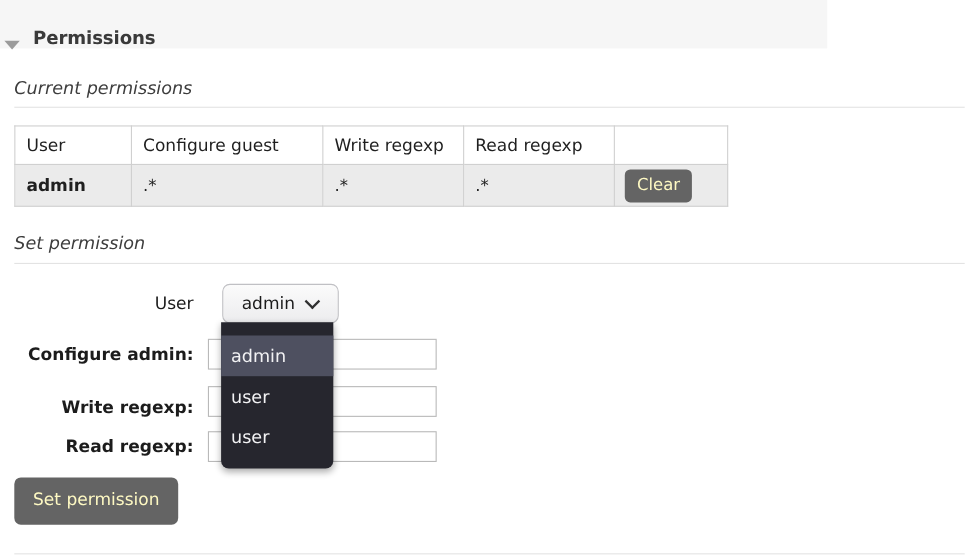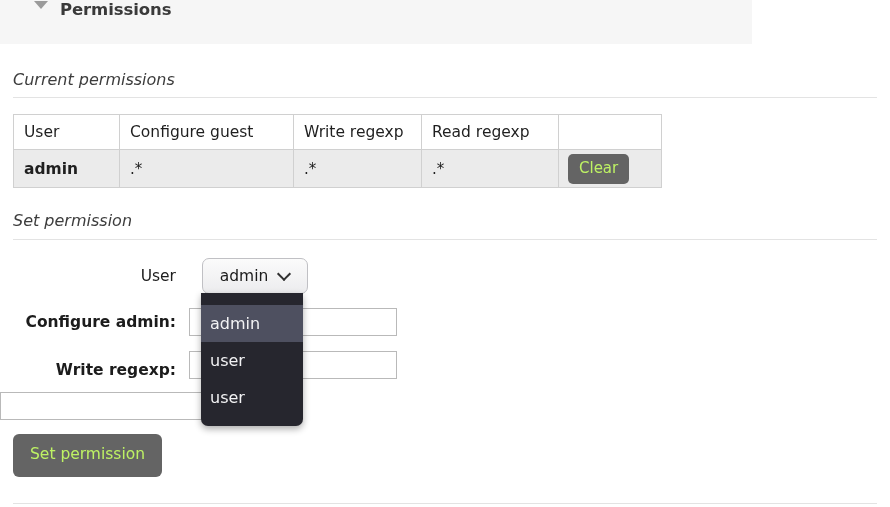--- a/index.html
+++ b/index.html
@@ -17,22 +17,22 @@
     background: #ffffff;
   }
 
   
   .section-header {
     position: absolute;
     left: 0; top: 0;
     width: 752px; height: 44px;
     background: #f6f6f6;
     display: flex;
-    align-items: flex-start;
-    padding-left: 34px;
+    align-items: flex-end;
+    padding-left: 4px;
   }
   .tri {
     width: 0; height: 0;
     border-left: 7px solid transparent;
     border-right: 7px solid transparent;
     border-top: 8px solid #9b9b9b;
     margin-right: 12px;
     position: relative;
     top: 1px;
   }
@@ -94,21 +94,21 @@
   .col-user    { width: 106px; }
   .col-conf    { width: 174px; }
   .col-write   { width: 128px; }
   .col-read    { width: 137px; }
   .col-actions { width: 103px; }
   td.actions-cell { padding: 0 0 0 9px; }
 
   .btn {
     display: inline-block;
     background: #646464;
-    color: #bef264;
+    color: #fef9c3;
     border: none;
     border-radius: 5px;
     font-family: "DejaVu Sans", sans-serif;
     cursor: pointer;
     line-height: 1;
     white-space: nowrap;
   }
   .btn-clear {
     font-size: 15px;
     padding: 7px 11px 8px 11px;
@@ -266,20 +266,21 @@
     <div class="form-label bold-lbl">Configure admin:</div>
     <input class="text-input" type="text" value="" style="">
   </div>
 
   <div class="form-row" style="left:0; top:349px; height:30px;align-items:flex-end;">
     <div class="form-label bold-lbl">Write regexp:</div>
     <input class="text-input" type="text" value="" style="">
   </div>
 
   <div class="form-row" style="left:0; top:391px; height:30px;">
+    <div class="form-label bold-lbl">Read regexp:</div>
     <input class="text-input" type="text" value="" style="">
   </div>
 
   <div class="dropdown">
     <div class="dd-item selected">admin</div>
     <div class="dd-item">user</div>
     <div class="dd-item">user</div>
   </div>
 
   <button class="btn btn-submit">Set permission</button>

